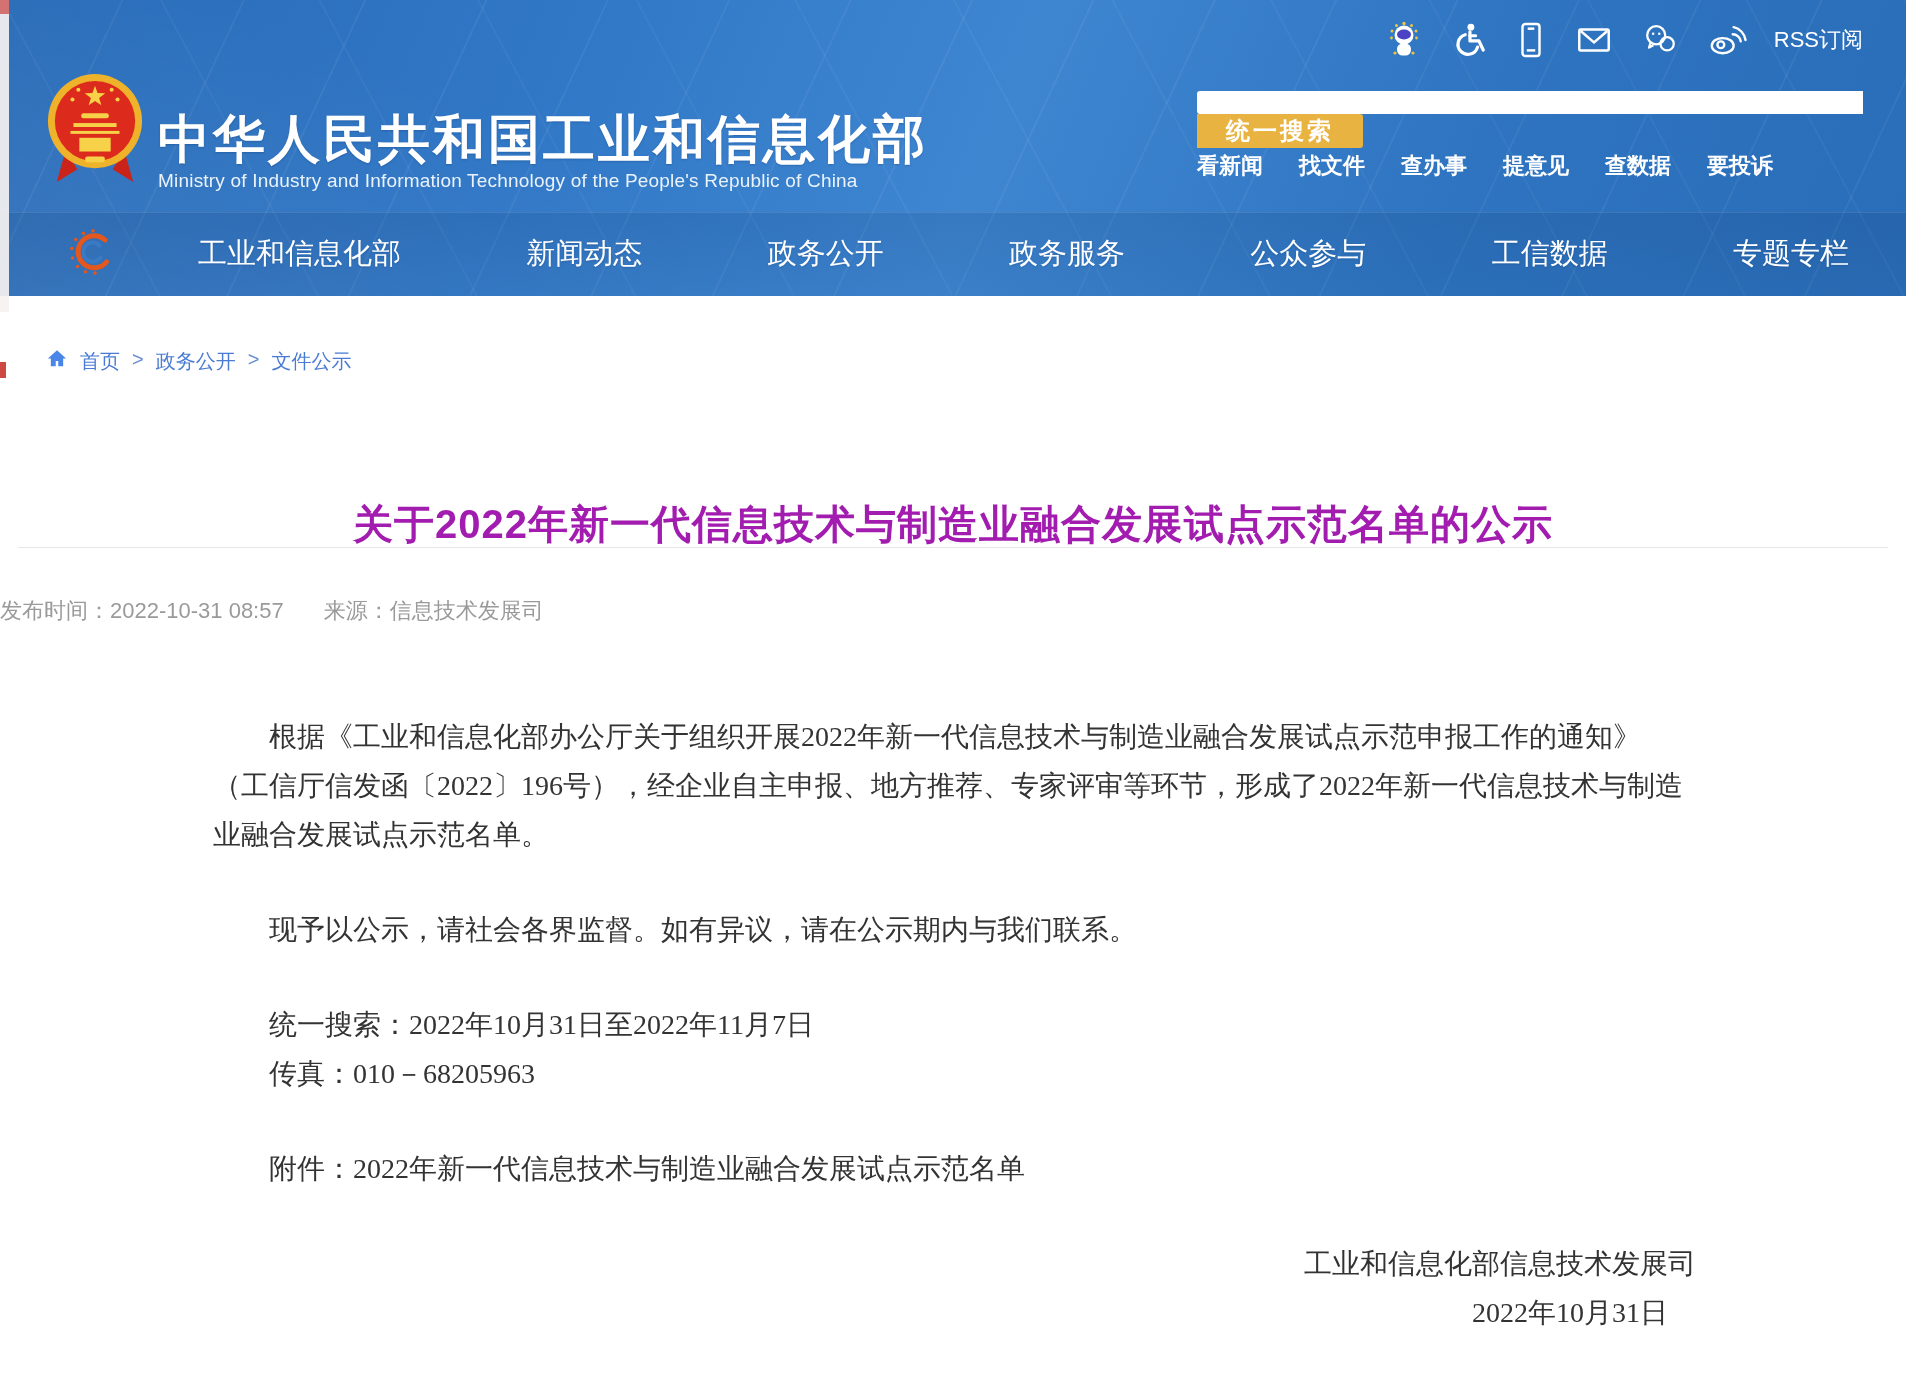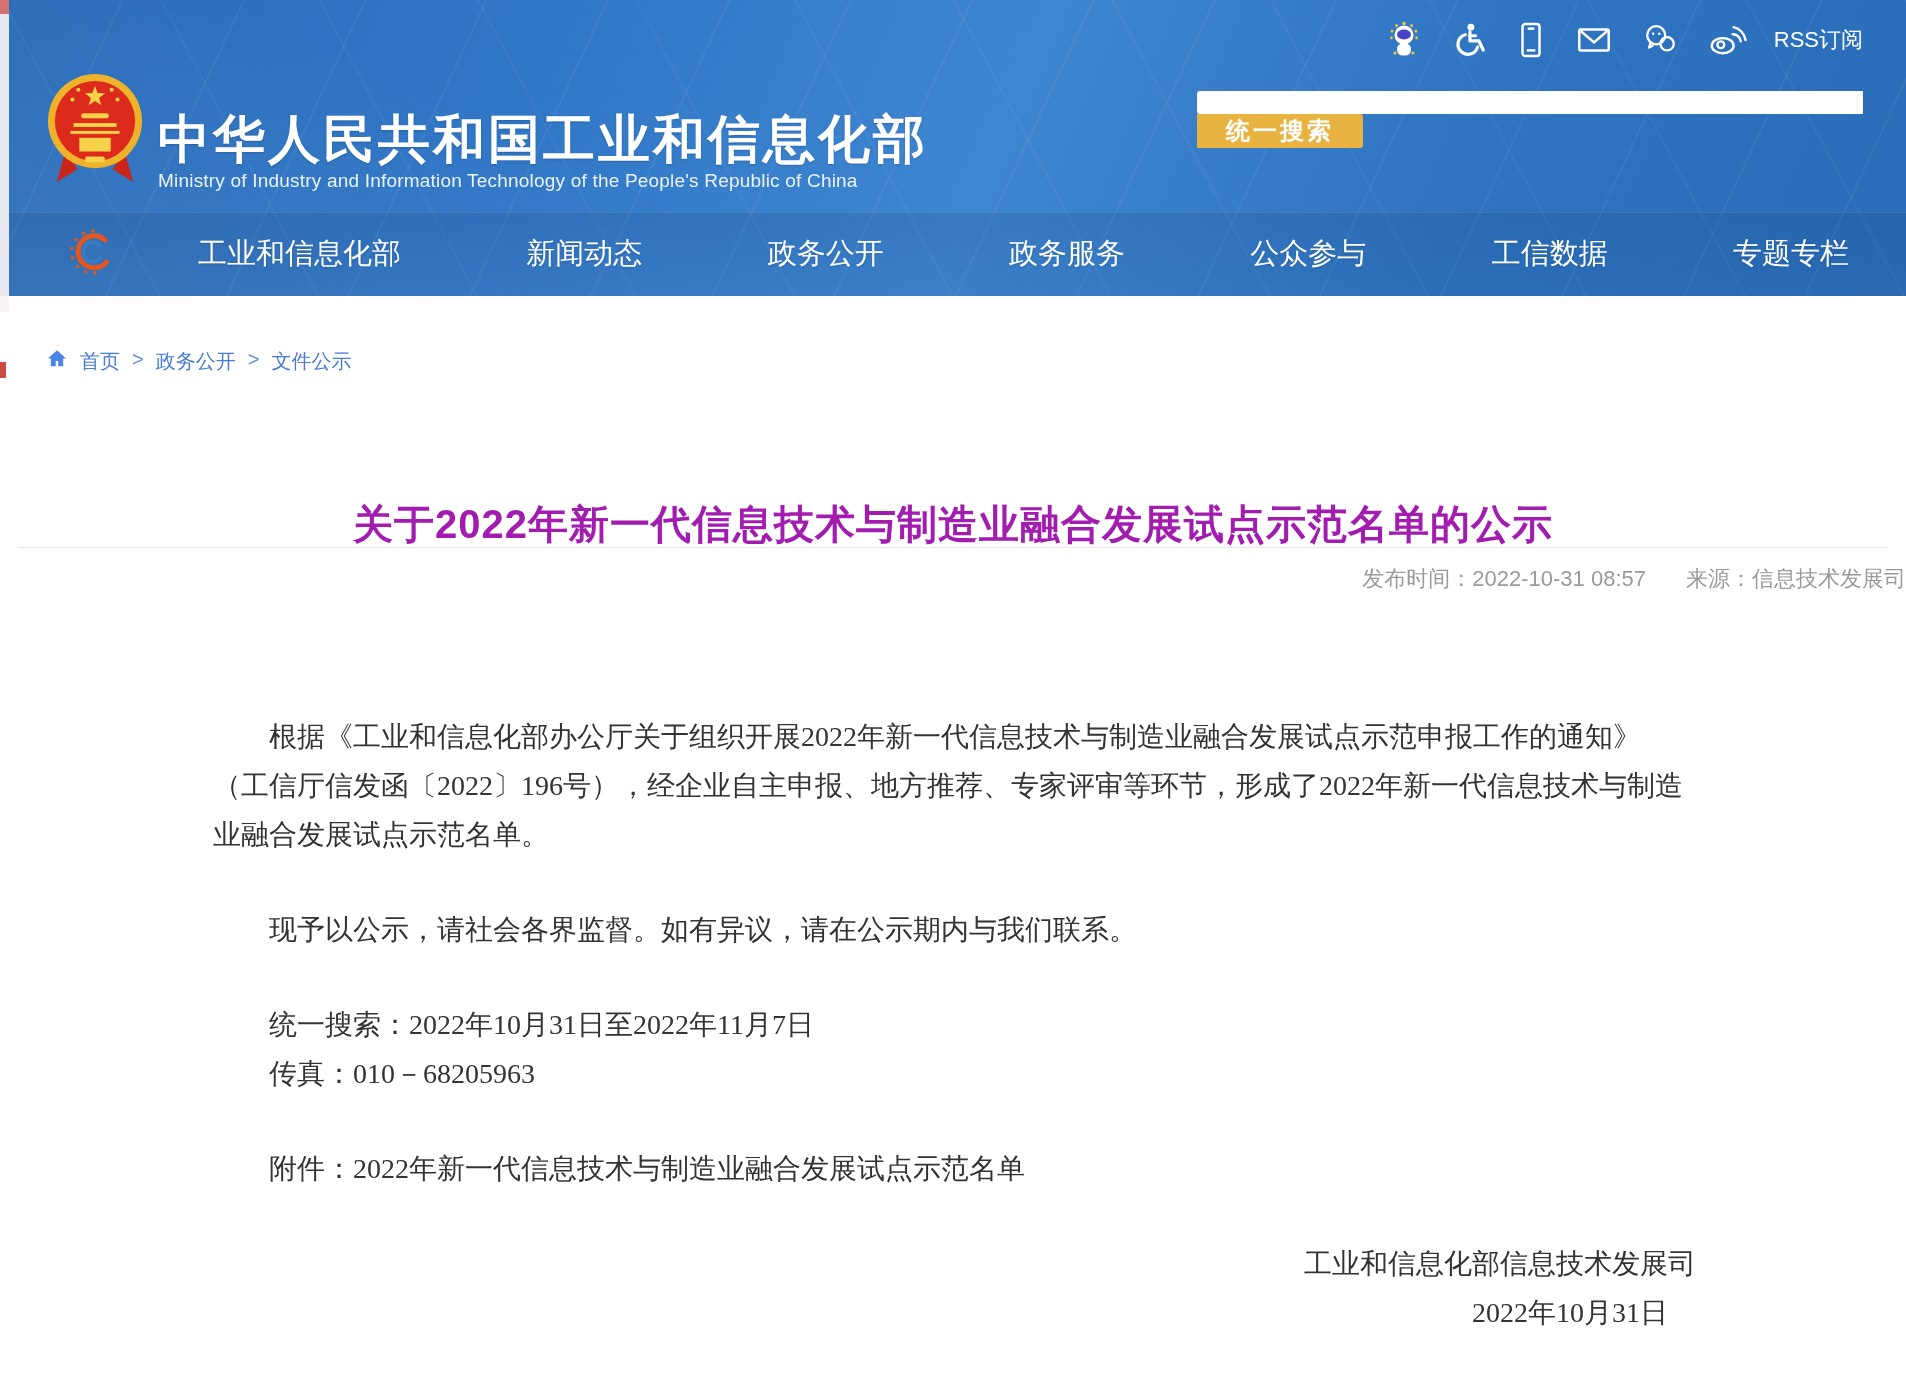--- a/index.html
+++ b/index.html
@@ -47,21 +47,21 @@
   
   .breadcrumb{position:absolute;left:46px;top:348px;display:flex;gap:12px;
     font-size:20px;}
   .crumb{color:#4a7bd4;cursor:pointer;white-space:nowrap;}
   .crumb-sep{color:#6a8fd0;}
 
   
   .article-title{position:absolute;left:0;top:470px;width:1906px;text-align:center;
     font-size:40px;font-weight:700;color:#a21caf;letter-spacing:1px;}
   .divider{position:absolute;left:18px;right:18px;top:547px;height:1px;background:#e7e7e7;}
-  .article-meta{position:absolute;left:0;top:564px;width:1906px;text-align:right;
+  .article-meta{position:absolute;left:0;top:596px;width:1906px;text-align:left;
     font-size:22px;color:#9a9a9a;}
   .article-meta .gap{display:inline-block;width:40px;}
 
   .article-body{position:absolute;left:213px;top:712px;width:1483px;
     font-family:"Liberation Serif",serif;font-size:28px;color:#333;line-height:49px;}
   .article-body p{margin:0;text-indent:56px;}
   .p-space{margin-top:46px !important;}
   .signature{margin-top:46px;text-align:right;}
   .signature .sig-line{display:block;text-indent:0;}
   .signature .sig-date{padding-right:28px;}
@@ -157,20 +157,28 @@
       <span class="brand-titles">
         <div class="cn">中华人民共和国工业和信息化部</div>
         <div class="en">Ministry of Industry and Information Technology of the People's Republic of China</div>
       </span>
     </div>
 
     <div class="search-area">
       <div class="search-row">
         <input class="search-input" type="text" value="" style="">
         <button class="search-btn">统一搜索</button>
+      </div>
+      <div class="quick-links">
+        <a>看新闻</a>
+        <a>找文件</a>
+        <a>查办事</a>
+        <a>提意见</a>
+        <a>查数据</a>
+        <a>要投诉</a>
       </div>
     </div>
 
     <div class="navbar">
       <div class="nav-inner">
         <span>
           <svg width="46" height="46" viewBox="0 0 46 46" fill="none">
             <path d="M35 11 A16 16 0 1 0 36.5 33" stroke="#e4571e" stroke-width="5" stroke-linecap="round"></path>
             <g fill="#e4571e">
               <circle cx="23" cy="1.8" r="1.8"></circle>

